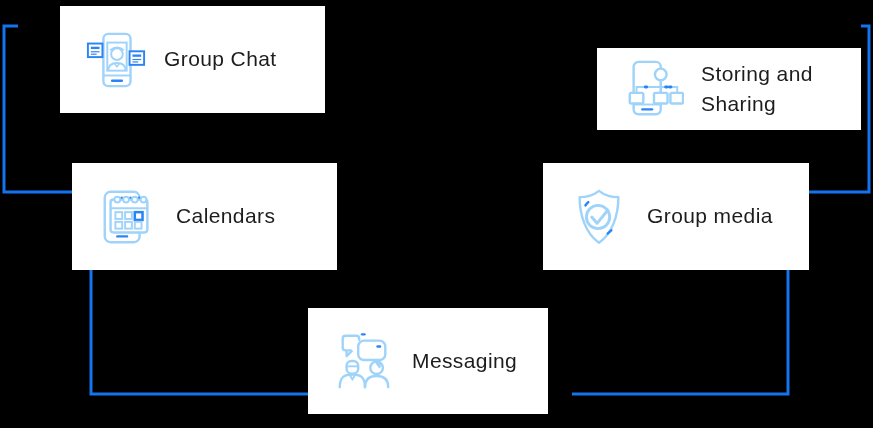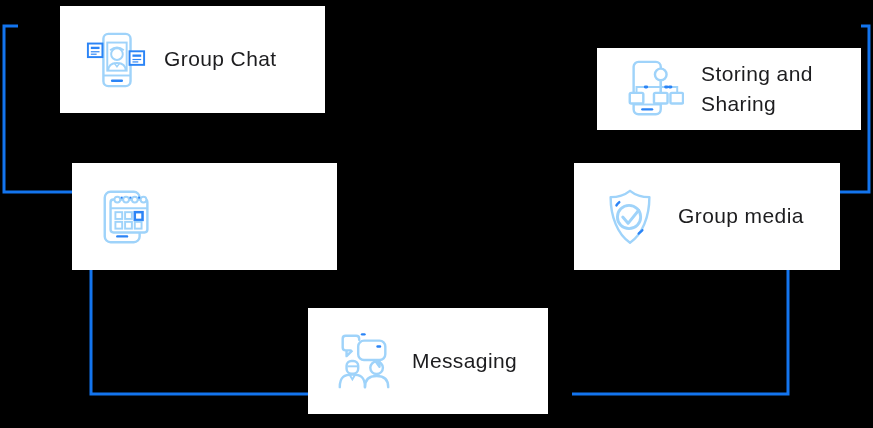--- a/index.html
+++ b/index.html
@@ -53,21 +53,21 @@
   .card .label {
     font-size: 21px;
     font-weight: 500;
     color: var(--text);
     letter-spacing: 0.4px;
     line-height: 1.45;
   }
   #card-group-chat   { left: 18px;  top: 6px;   width: 265px; height: 107px; margin-left: 42px; }
   #card-storing      { left: 597px; top: 6px;   width: 264px; height: 82px; margin-top: 42px; }
   #card-calendars    { left: 72px;  top: 163px; width: 265px; height: 107px; }
-  #card-group-media  { left: 543px; top: 163px; width: 266px; height: 107px; margin-left: 31px; }
+  #card-group-media  { left: 543px; top: 163px; width: 266px; height: 107px; }
   #card-messaging    { left: 308px; top: 308px; width: 240px; height: 106px; }
   #card-storing .label { max-width: 145px; }
 </style>
 </head>
 <body>
 
 <div class="stage">
 
   <svg class="connectors" viewBox="0 0 873 428">
     <polyline points="18,26 4,26 4,192 72,192"></polyline>
@@ -135,20 +135,21 @@
         <line x1="33.5" y1="12" x2="35.5" y2="12" stroke="var(--icon-accent)" stroke-width="2"></line>
         <line x1="42.5" y1="12" x2="44.5" y2="12" stroke="var(--icon-accent)" stroke-width="2"></line>
         <rect x="19" y="27" width="7" height="7" stroke="var(--icon-light)" stroke-width="2"></rect>
         <rect x="29" y="27" width="7" height="7" stroke="var(--icon-light)" stroke-width="2"></rect>
         <rect x="39" y="27" width="8" height="8" stroke="var(--icon-accent)" stroke-width="2.6"></rect>
         <rect x="19" y="37" width="7" height="7" stroke="var(--icon-light)" stroke-width="2"></rect>
         <rect x="29" y="37" width="7" height="7" stroke="var(--icon-light)" stroke-width="2"></rect>
         <rect x="39" y="37" width="7" height="7" stroke="var(--icon-light)" stroke-width="2"></rect>
       </svg>
     </span>
+    <span class="label">Calendars</span>
   </div>
 
   <div class="card" id="card-group-media">
     <span class="icon">
       <svg viewBox="0 0 64 64" fill="none">
         <path d="M32 5 C37 9 45 11.5 52 11.5 C52 31 45 50 32 58.5 C19 50 12 31 12 11.5 C19 11.5 27 9 32 5 Z" stroke="var(--icon-light)" stroke-width="2.5" stroke-linejoin="round"></path>
         <circle cx="31" cy="32" r="12" stroke="var(--icon-light)" stroke-width="3"></circle>
         <path d="M24.5 32 L30 38.5 L41 25" stroke="var(--icon-light)" stroke-width="3" stroke-linecap="round" stroke-linejoin="round"></path>
         <path d="M18 20 Q19.5 17 23 15.5" stroke="var(--icon-accent)" stroke-width="2.5" stroke-linecap="round" stroke-dasharray="4.5 3"></path>
         <path d="M41 49 Q44 47 46 44" stroke="var(--icon-accent)" stroke-width="2.5" stroke-linecap="round" stroke-dasharray="5 3"></path>

